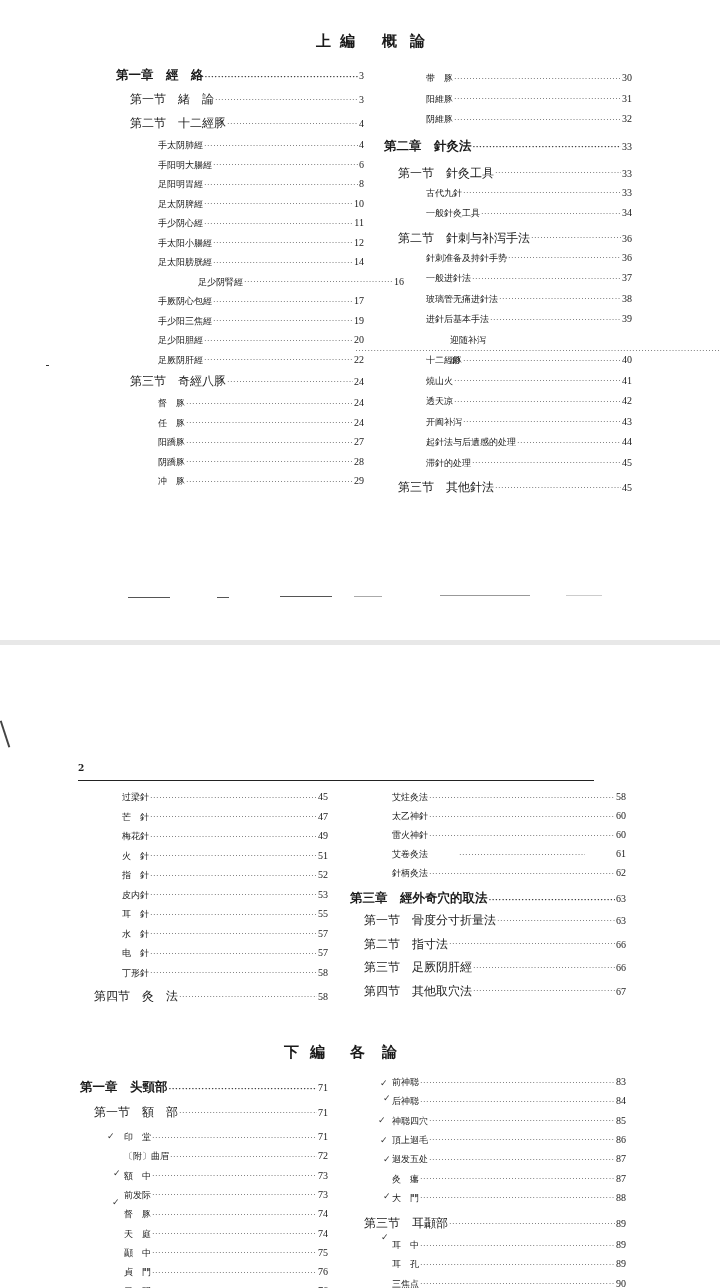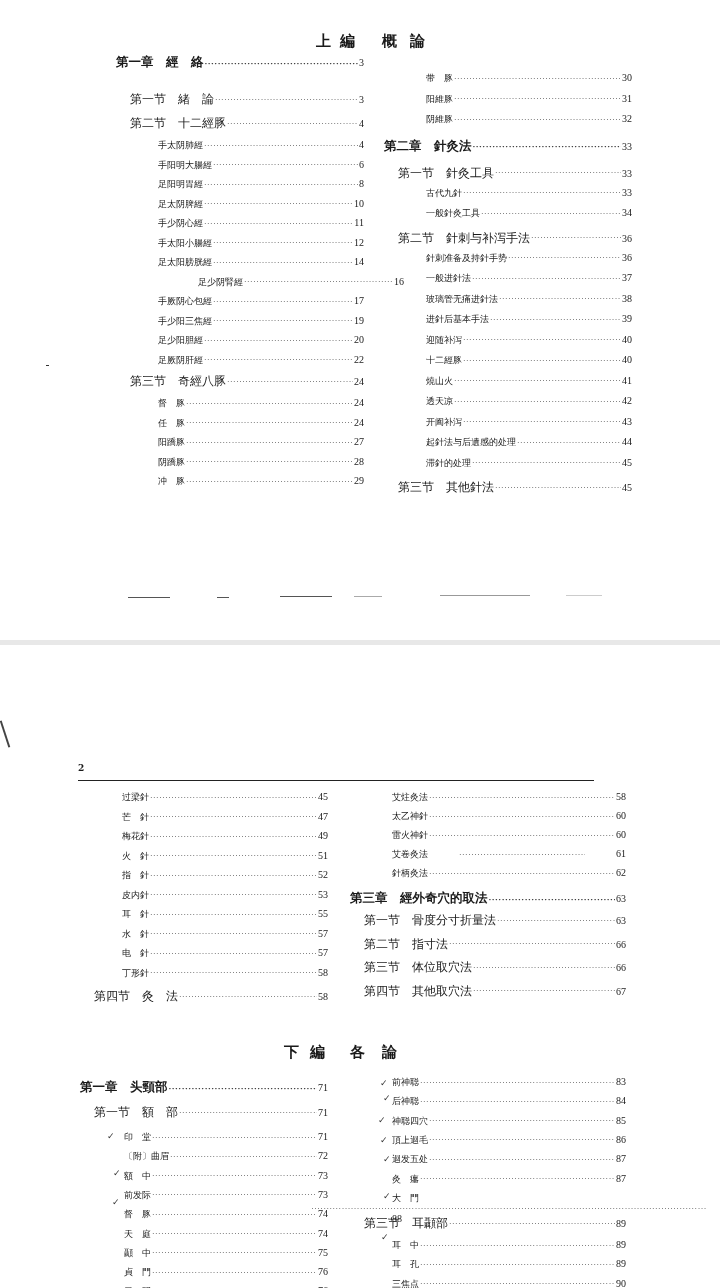--- a/index.html
+++ b/index.html
@@ -41,21 +41,21 @@
   .scan-line { position:absolute; height:1px; background:#555; }
 </style>
 </head>
 <body>
 
 <div class="page" id="page1">
   <div class="part-title" style="left:316px; top:32px;">
     <span>上</span><span style="width:6px"></span><span>編</span><span style="width:24px"></span><span>概</span><span style="width:10px"></span><span>論</span>
   </div>
   <div class="col" id="p1-left">
-      <div class="row chap" style="left: 116px; top: 54px; width: 248px; text-align: center;">
+      <div class="row chap" style="left: 116px; top: 67px; width: 248px; text-align: center;">
         <span class="label">第一章　經　絡</span>
         <span class="dots"></span>
         <span class="pg">3</span>
       </div>
       <div class="row sect" style="left: 130px; top: 91px; width: 234px;">
         <span class="label">第一节　緒　論</span>
         <span class="dots"></span>
         <span class="pg">3</span>
       </div>
       <div class="row sect" style="left: 130px; top: 115px; width: 234px;">
@@ -208,21 +208,21 @@
       <div class="row item" style="left: 426px; top: 292.5px; width: 206px;">
         <span class="label">玻璃管无痛进針法</span>
         <span class="dots"></span>
         <span class="pg">38</span>
       </div>
       <div class="row item" style="left: 426px; top: 313px; width: 206px;">
         <span class="label">进針后基本手法</span>
         <span class="dots"></span>
         <span class="pg">39</span>
       </div>
-      <div class="row item" style="left: 426px; top: 333.5px; width: 206px;">
+      <div class="row item" style="left: 450px; top: 333.5px; width: 206px; flex-direction: column;">
         <span class="label">迎随补泻</span>
         <span class="dots"></span>
         <span class="pg">40</span>
       </div>
       <div class="row item" style="left: 426px; top: 354px; width: 206px;">
         <span class="label">十二經豚</span>
         <span class="dots"></span>
         <span class="pg">40</span>
       </div>
       <div class="row item" style="left: 426px; top: 374.5px; width: 206px;">
@@ -369,21 +369,21 @@
       <span class="label">第一节　骨度分寸折量法</span>
       <span class="dots"></span>
       <span class="pg">63</span>
     </div>
     <div class="row sect" style="left: 364px; top: 935.5px; width: 262px;">
       <span class="label">第二节　指寸法</span>
       <span class="dots"></span>
       <span class="pg">66</span>
     </div>
     <div class="row sect" style="left: 364px; top: 959px; width: 262px;">
-      <span class="label">第三节　体位取穴法</span>
+      <span class="label">第三节　足厥阴肝經</span>
       <span class="dots"></span>
       <span class="pg">66</span>
     </div>
     <div class="row sect" style="left: 364px; top: 982.5px; width: 262px;">
       <span class="label">第四节　其他取穴法</span>
       <span class="dots"></span>
       <span class="pg">67</span>
     </div>
   </div>
 
@@ -472,21 +472,21 @@
     <div class="row item" style="left: 392px; top: 1153.2px; width: 234px;">
       <span class="label">迴发五处</span>
       <span class="dots"></span>
       <span class="pg">87</span>
     </div>
     <div class="row item" style="left: 392px; top: 1172.5px; width: 234px;">
       <span class="label">灸　癟</span>
       <span class="dots"></span>
       <span class="pg">87</span>
     </div>
-    <div class="row item" style="left: 392px; top: 1191.8px; width: 234px; flex-direction: column;">
+    <div class="row item" style="left: 392px; top: 1191.8px; width: 234px;">
       <span class="label">大　門</span>
       <span class="dots"></span>
       <span class="pg">88</span>
     </div>
     <div class="row sect" style="left: 364px; top: 1215.1px; width: 262px;">
       <span class="label">第三节　耳顳部</span>
       <span class="dots"></span>
       <span class="pg">89</span>
     </div>
     <div class="row item" style="left: 392px; top: 1239.1px; width: 234px;">

